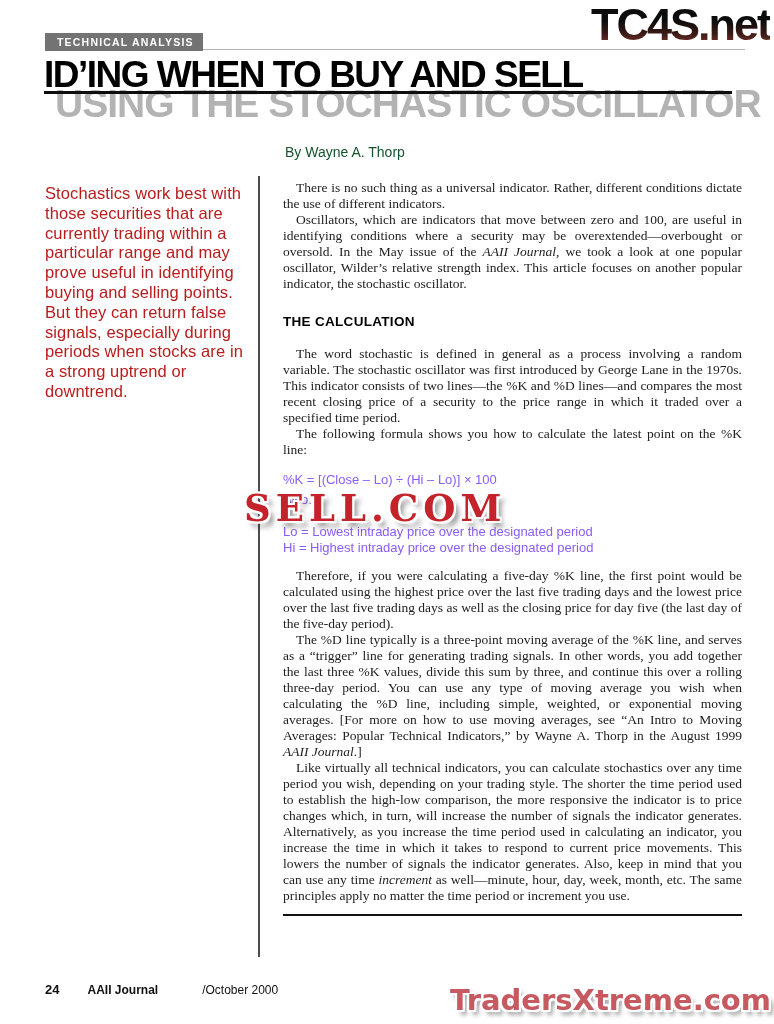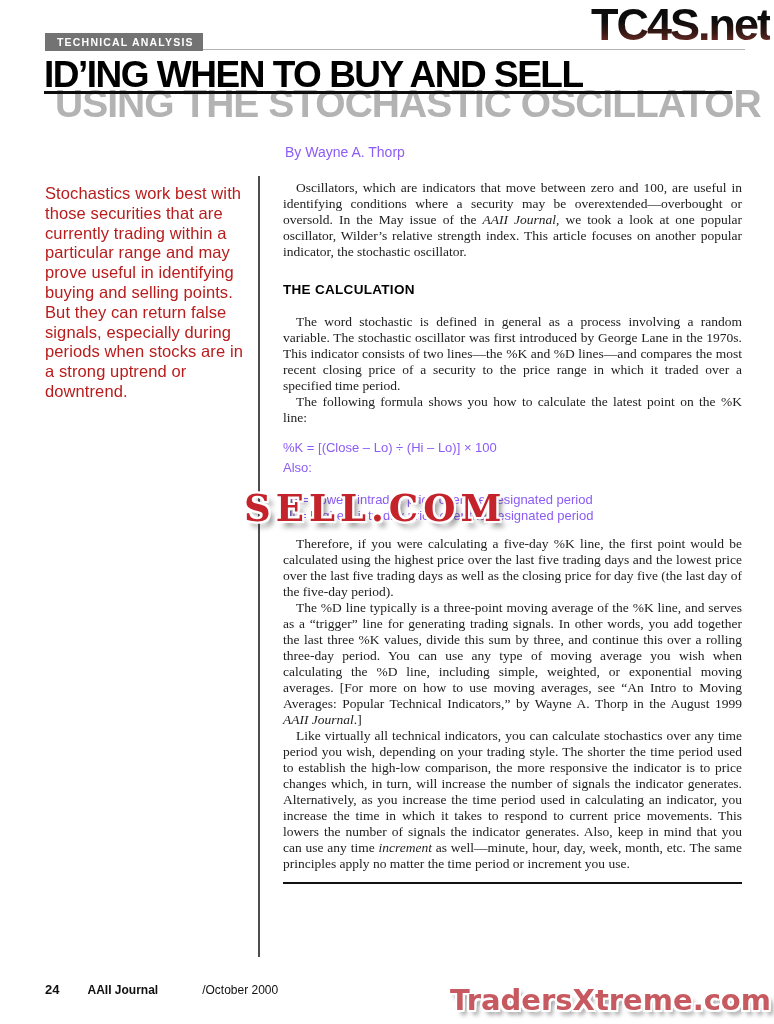--- a/index.html
+++ b/index.html
@@ -18,21 +18,21 @@
           letter-spacing:1.2px;padding:4px 9px 3px 12px;line-height:1;}
   .kicker-rule{flex:1;height:1px;background:#b2b2b2;margin-bottom:1px;}
 
   
   .title{position:absolute;left:44px;top:56px;font-size:37px;font-weight:bold;
          letter-spacing:-1.5px;line-height:1;color:#000;z-index:3;white-space:nowrap;}
   .title-rule{position:absolute;left:44px;top:91px;width:688px;height:3px;background:#0d0d0d;z-index:2;}
   .subtitle{position:absolute;left:55px;top:84px;font-size:39px;font-weight:bold;
             letter-spacing:-1px;line-height:1;color:#b3b3b3;z-index:1;white-space:nowrap;}
 
-  .byline{position:absolute;left:285px;top:144px;font-size:14px;color:#8b5cf6;}
+  .byline{position:absolute;left:285px;top:144px;font-size:14px;color:#14532d;}
 
   
   .pullquote{position:absolute;left:45px;top:184px;width:198px;font-size:16.5px;
              line-height:19.8px;color:#b91c1c;letter-spacing:0.1px;}
 
   .vrule{position:absolute;left:258px;top:176px;width:2px;height:781px;background:#4d4d4d;}
 
   
   .main{position:absolute;left:283px;top:180px;width:459px;
         font-family:"Liberation Serif",serif;font-size:13.5px;line-height:16px;
@@ -92,20 +92,21 @@
   <div class="subtitle">USING THE STOCHASTIC OSCILLATOR</div>
 
   <div class="byline">By Wayne A. Thorp</div>
 
   <div class="pullquote">Stochastics work best with those securities that are currently trading within a particular range and may prove useful in identifying buying and selling points. But they can return false signals, especially during periods when stocks are in a strong uptrend or downtrend.</div>
 
   <div class="vrule"></div>
 
   <div class="main">
     <div>
+        <p><span>There is no such thing as a universal indicator. Rather, different conditions dictate the use of different indicators.</span></p>
         <p><span>Oscillators, which are indicators that move between zero and 100, are useful in identifying conditions where a security may be overextended—overbought or oversold. In the May issue of the </span><em>AAII Journal</em><span>, we took a look at one popular oscillator, Wilder’s relative strength index. This article focuses on another popular indicator, the stochastic oscillator.</span></p>
       </div>
     <h2>THE CALCULATION</h2>
     <div>
         <p><span>The word stochastic is defined in general as a process involving a random variable. The stochastic oscillator was first introduced by George Lane in the 1970s. This indicator consists of two lines—the %K and %D lines—and compares the most recent closing price of a security to the price range in which it traded over a specified time period.</span></p>
         <p><span>The following formula shows you how to calculate the latest point on the %K line:</span></p>
       </div>
 
     <div class="formula">
       <div class="expr">%K = [(Close – Lo) ÷ (Hi – Lo)] × 100</div>

